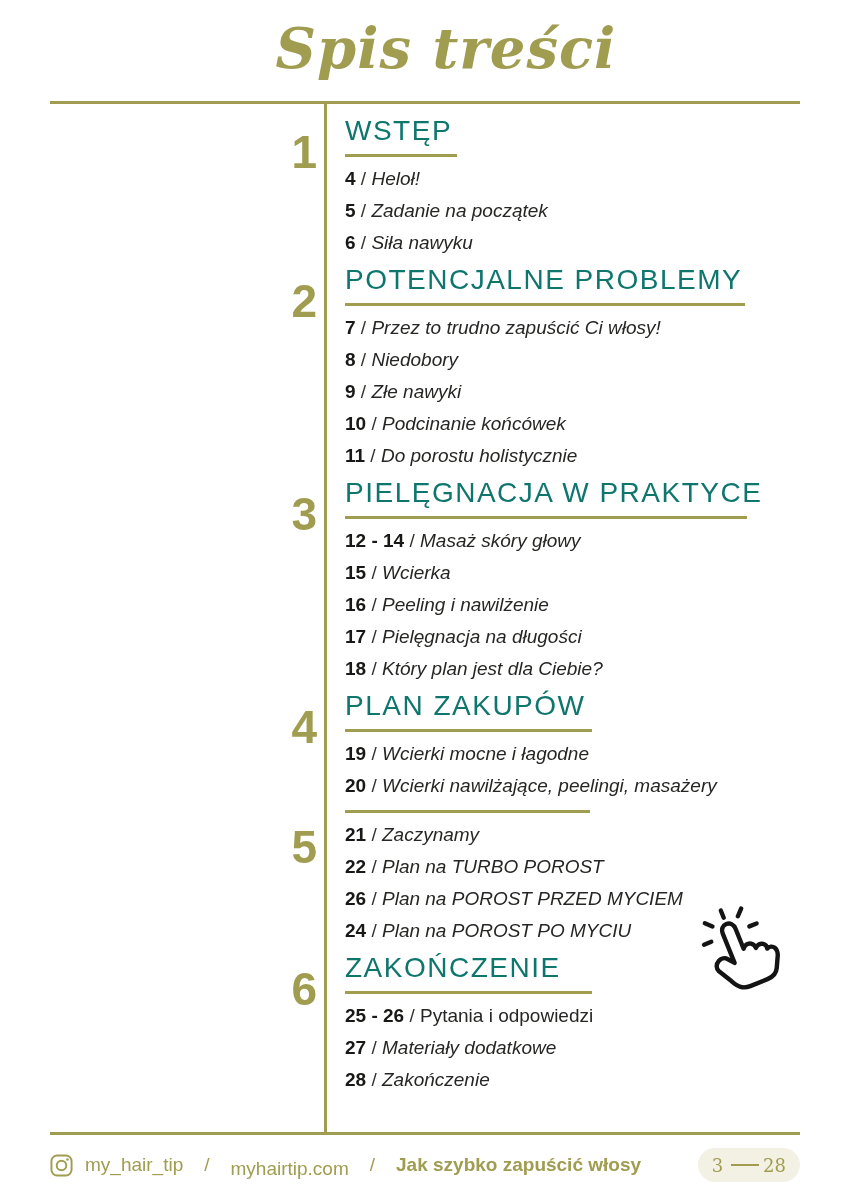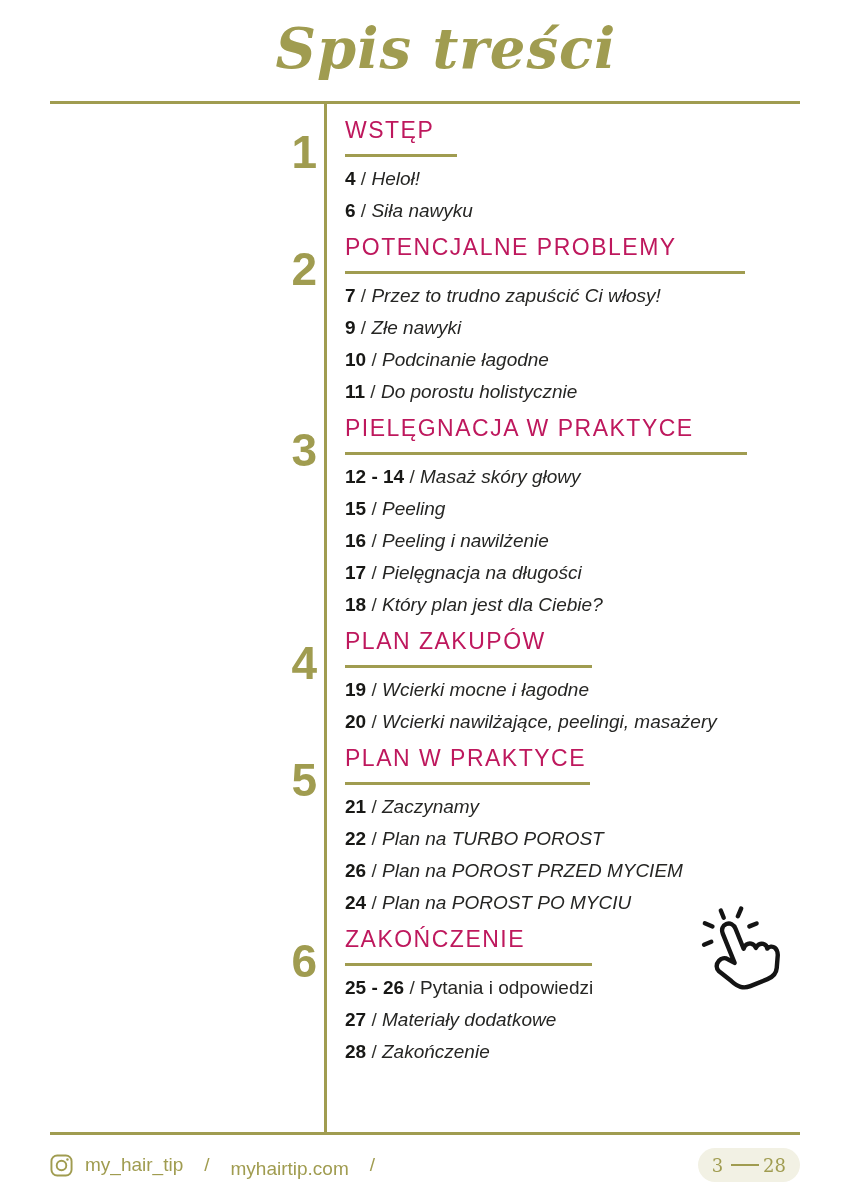--- a/index.html
+++ b/index.html
@@ -39,23 +39,23 @@
   .toc-section { position:relative; margin-top:5px; }
   .toc-section:first-child { margin-top:11px; }
 
   .section-number {
     position:absolute; left:-78px; top:14px; width:50px;
     text-align:right;
     font-size:46px; line-height:46px; font-weight:bold;
     color:#a09c50;
   }
   .section-heading {
-    font-size:23px; line-height:31px;
+    font-size:28px; line-height:31px;
     letter-spacing:1.5px;
-    color:#be185d;
+    color:#0f766e;
     white-space:nowrap;
     cursor:pointer;
   }
   .heading-underline {
     height:3px; background:#a09c50; margin-top:8px;
   }
   .toc-section:nth-child(1) .heading-underline { width:112px; }
   .toc-section:nth-child(2) .heading-underline { width:400px; }
   .toc-section:nth-child(3) .heading-underline { width:402px; }
   .toc-section:nth-child(4) .heading-underline { width:247px; }
@@ -110,58 +110,59 @@
   <div class="rule rule-vert"></div>
   <div class="rule rule-bottom"></div>
 
   <div class="sections" id="sections">
       <div class="toc-section">
         <div class="section-number">1</div>
         <div class="section-heading">WSTĘP</div>
         <div class="heading-underline"></div>
         <div class="section-items">
           <div class="toc-item"><span class="item-pages">4</span><span class="item-sep"> / </span><span class="item-title italic">Heloł!</span></div>
+          <div class="toc-item"><span class="item-pages">5</span><span class="item-sep"> / </span><span class="item-title italic">Zadanie na początek</span></div>
           <div class="toc-item"><span class="item-pages">6</span><span class="item-sep"> / </span><span class="item-title italic">Siła nawyku</span></div>
         </div>
       </div>
       <div class="toc-section">
         <div class="section-number">2</div>
         <div class="section-heading">POTENCJALNE PROBLEMY</div>
         <div class="heading-underline"></div>
         <div class="section-items">
           <div class="toc-item"><span class="item-pages">7</span><span class="item-sep"> / </span><span class="item-title italic">Przez to trudno zapuścić Ci włosy!</span></div>
+          <div class="toc-item"><span class="item-pages">8</span><span class="item-sep"> / </span><span class="item-title italic">Niedobory</span></div>
           <div class="toc-item"><span class="item-pages">9</span><span class="item-sep"> / </span><span class="item-title italic">Złe nawyki</span></div>
-          <div class="toc-item"><span class="item-pages">10</span><span class="item-sep"> / </span><span class="item-title italic">Podcinanie łagodne</span></div>
+          <div class="toc-item"><span class="item-pages">10</span><span class="item-sep"> / </span><span class="item-title italic">Podcinanie końcówek</span></div>
           <div class="toc-item"><span class="item-pages">11</span><span class="item-sep"> / </span><span class="item-title italic">Do porostu holistycznie</span></div>
         </div>
       </div>
       <div class="toc-section">
         <div class="section-number">3</div>
         <div class="section-heading">PIELĘGNACJA W PRAKTYCE</div>
         <div class="heading-underline"></div>
         <div class="section-items">
           <div class="toc-item"><span class="item-pages">12 - 14</span><span class="item-sep"> / </span><span class="item-title italic">Masaż skóry głowy</span></div>
-          <div class="toc-item"><span class="item-pages">15</span><span class="item-sep"> / </span><span class="item-title italic">Peeling</span></div>
+          <div class="toc-item"><span class="item-pages">15</span><span class="item-sep"> / </span><span class="item-title italic">Wcierka</span></div>
           <div class="toc-item"><span class="item-pages">16</span><span class="item-sep"> / </span><span class="item-title italic">Peeling i nawilżenie</span></div>
           <div class="toc-item"><span class="item-pages">17</span><span class="item-sep"> / </span><span class="item-title italic">Pielęgnacja na długości</span></div>
           <div class="toc-item"><span class="item-pages">18</span><span class="item-sep"> / </span><span class="item-title italic">Który plan jest dla Ciebie?</span></div>
         </div>
       </div>
       <div class="toc-section">
         <div class="section-number">4</div>
         <div class="section-heading">PLAN ZAKUPÓW</div>
         <div class="heading-underline"></div>
         <div class="section-items">
           <div class="toc-item"><span class="item-pages">19</span><span class="item-sep"> / </span><span class="item-title italic">Wcierki mocne i łagodne</span></div>
           <div class="toc-item"><span class="item-pages">20</span><span class="item-sep"> / </span><span class="item-title italic">Wcierki nawilżające, peelingi, masażery</span></div>
         </div>
       </div>
       <div class="toc-section">
         <div class="section-number">5</div>
-        <div class="section-heading">PLAN W PRAKTYCE</div>
         <div class="heading-underline"></div>
         <div class="section-items">
           <div class="toc-item"><span class="item-pages">21</span><span class="item-sep"> / </span><span class="item-title italic">Zaczynamy</span></div>
           <div class="toc-item"><span class="item-pages">22</span><span class="item-sep"> / </span><span class="item-title italic">Plan na TURBO POROST</span></div>
           <div class="toc-item"><span class="item-pages">26</span><span class="item-sep"> / </span><span class="item-title italic">Plan na POROST PRZED MYCIEM</span></div>
           <div class="toc-item"><span class="item-pages">24</span><span class="item-sep"> / </span><span class="item-title italic">Plan na POROST PO MYCIU</span></div>
         </div>
       </div>
       <div class="toc-section">
         <div class="section-number">6</div>
@@ -189,20 +190,21 @@
   <div class="footer">
     <svg class="ig-icon" viewBox="0 0 24 24" fill="none" stroke="#a09c50" stroke-width="2" stroke-linecap="round">
       <rect x="1.5" y="1.5" width="21" height="21" rx="6"></rect>
       <circle cx="12" cy="12" r="5"></circle>
       <circle cx="18.2" cy="5.8" r="1.3" fill="#a09c50" stroke="none"></circle>
     </svg>
     <span class="footer-handle">my_hair_tip</span>
     <span class="footer-sep">/</span>
     <span class="footer-site">myhairtip.com</span>
     <span class="footer-sep">/</span>
+    <span class="footer-book">Jak szybko zapuścić włosy</span>
     <span class="footer-spacer"></span>
     <span class="page-pill">
       <span>3</span>
       <span class="pill-dash"></span>
       <span>28</span>
     </span>
   </div>
 
 </div>
 

